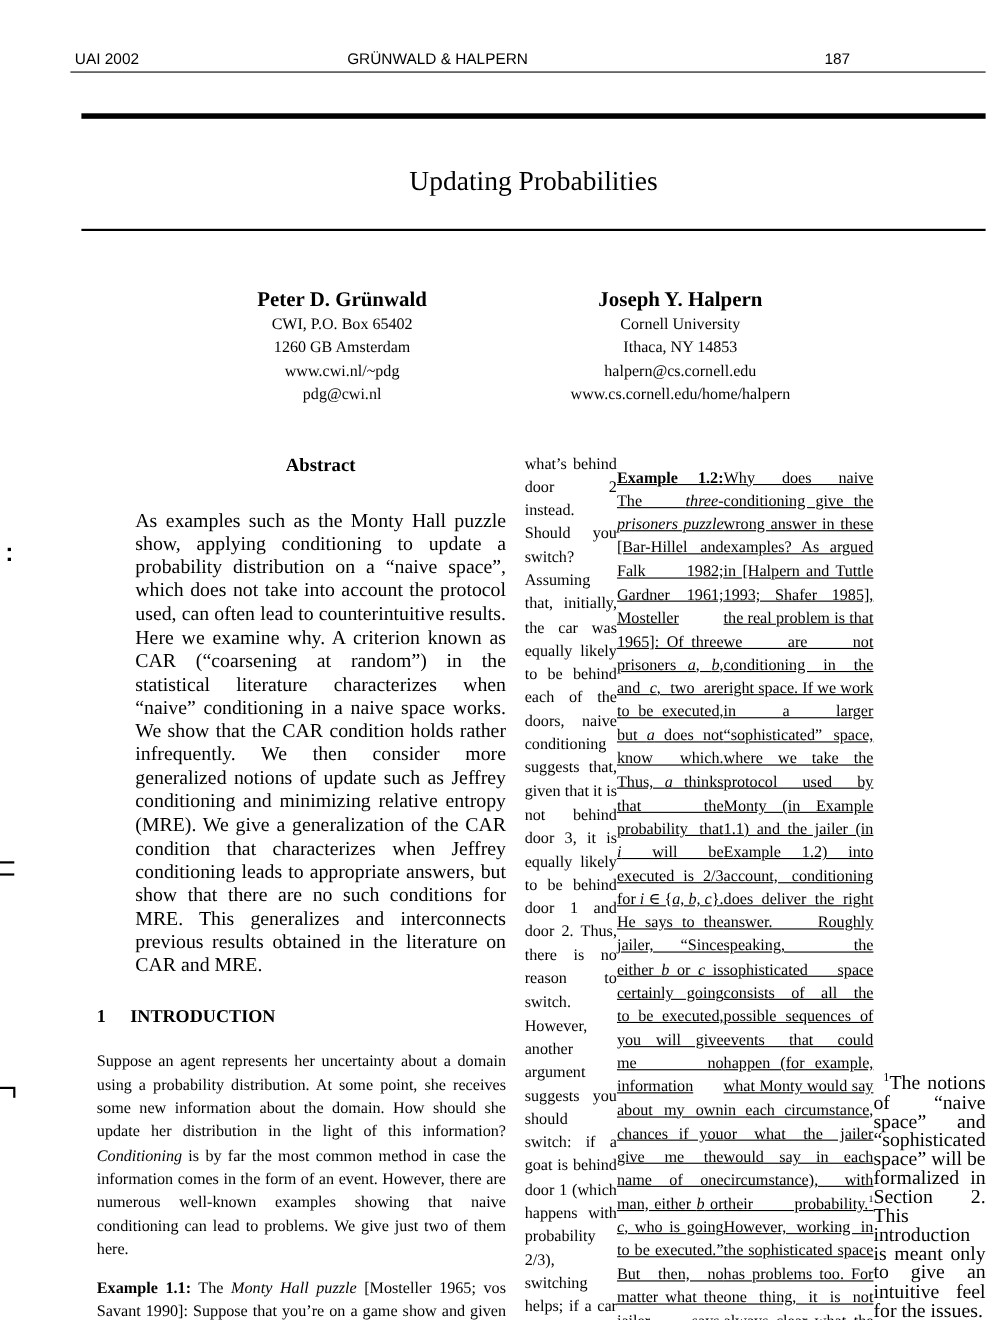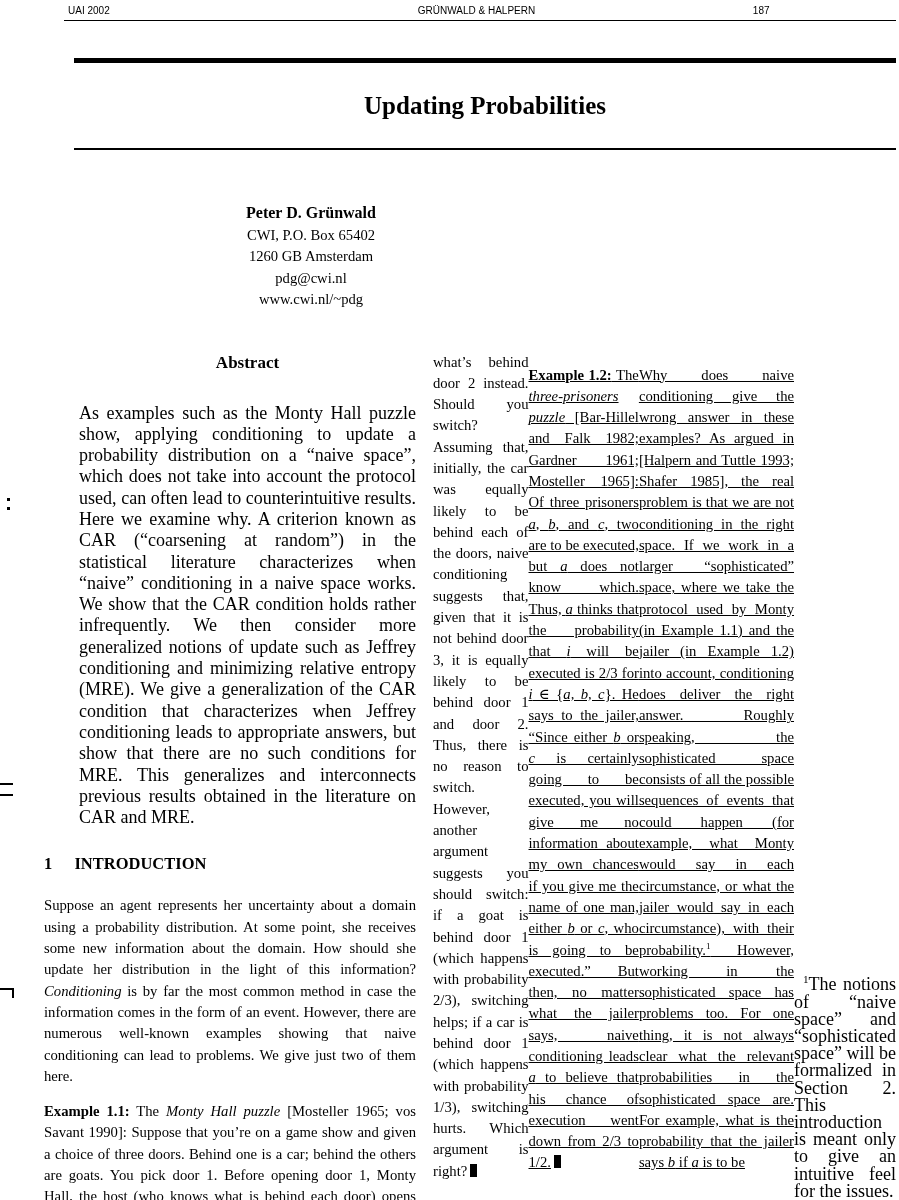--- a/index.html
+++ b/index.html
@@ -8,43 +8,43 @@
     width:899px; height:1200px;
     font-family:"Liberation Serif", "DejaVu Serif", serif;
     color:#000; position:relative; overflow:hidden;
   }
   .page { display:flex; flex-direction:column; width:899px; height:1200px; position:relative; }
 
   
   .running-head {
     display:flex; align-items:baseline;
     font-family:"Liberation Sans", "DejaVu Sans", sans-serif;
-    font-size:10px; padding:5px 14px 0 68px;
+    font-size:14px; padding:5px 14px 0 68px;margin-top:40px;
   }
   .rh-left  { flex:1; text-align:left; }
-  .rh-center{ flex:1.3; text-align:center; }
+  .rh-center{ flex:1.3; }
   .rh-right { flex:1; text-align:center; }
   .head-rule  { height:1px; background:#000; margin:4px 3px 0 64px; }
   .thick-rule { height:5px; background:#000; margin:37px 3px 0 74px; }
 
   .title {
-    margin:28px 3px 0 74px; text-align:center;
-    font-size:25px; font-weight:bold; line-height:30px;
+    margin:43px 3px 0 74px; text-align:center;
+    font-size:25px; font-weight:normal; line-height:30px;
   }
   .thin-rule { height:2px; background:#000; margin:27px 3px 0 74px; }
 
   
   .authors { display:flex; margin-top:52px; }
   .author { text-align:center; font-size:14.6px; line-height:21.5px; }
   .author-left  { margin-left:157px; width:308px; }
   .author-right { width:307px; }
-  .author-name { font-weight:bold; font-size:16px; margin-bottom:1px; }
+  .author-name { font-weight:bold; font-size:19px; margin-bottom:1px; }
 
   
-  .columns { display:flex; margin:41px 3px 0 44px; flex:1; min-height:0; }
+  .columns { display:flex; margin:41px 3px 0 88px; flex:1; min-height:0; }
   .col-left  { width:372px; }
   .col-gap   { width:17px; }
   .col-right { flex:1; display:flex; flex-direction:row; }
 
   .abstract-head {
     margin-left:35px; width:337px; text-align:center;
     font-size:17px; font-weight:bold; line-height:22px;
   }
   .abstract-body {
     margin:29px 0 0 35px; width:337px;
@@ -92,22 +92,29 @@
 
   <div class="thick-rule"></div>
   <h1 class="title">Updating Probabilities</h1>
   <div class="thin-rule"></div>
 
   <div class="authors">
     <div class="author author-left">
       <div class="author-name">Peter D. Grünwald</div>
       <div>CWI, P.O. Box 65402</div>
       <div>1260 GB Amsterdam</div>
+      <div>www.cwi.nl/~pdg</div>
       <div>pdg@cwi.nl</div>
-      <div>www.cwi.nl/~pdg</div>
+    </div>
+    <div class="author author-right">
+      <div class="author-name">Joseph Y. Halpern</div>
+      <div>Cornell University</div>
+      <div>Ithaca, NY 14853</div>
+      <div>halpern@cs.cornell.edu</div>
+      <div>www.cs.cornell.edu/home/halpern</div>
     </div>
   </div>
 
   <div class="columns">
 
     <section class="col-left">
       <h2 class="abstract-head">Abstract</h2>
       <p class="abstract-body">As examples such as the Monty Hall puzzle show, applying conditioning to update a probability distribution on a “naive space”, which does not take into account the protocol used, can often lead to counterintuitive results. Here we examine why. A criterion known as CAR (“coarsening at random”) in the statistical literature characterizes when “naive” conditioning in a naive space works. We show that the CAR condition holds rather infrequently. We then consider more generalized notions of update such as Jeffrey conditioning and minimizing relative entropy (MRE). We give a generalization of the CAR condition that characterizes when Jeffrey conditioning leads to appropriate answers, but show that there are no such conditions for MRE. This generalizes and interconnects previous results obtained in the literature on CAR and MRE.</p>
 
       <h3 class="section-head">

